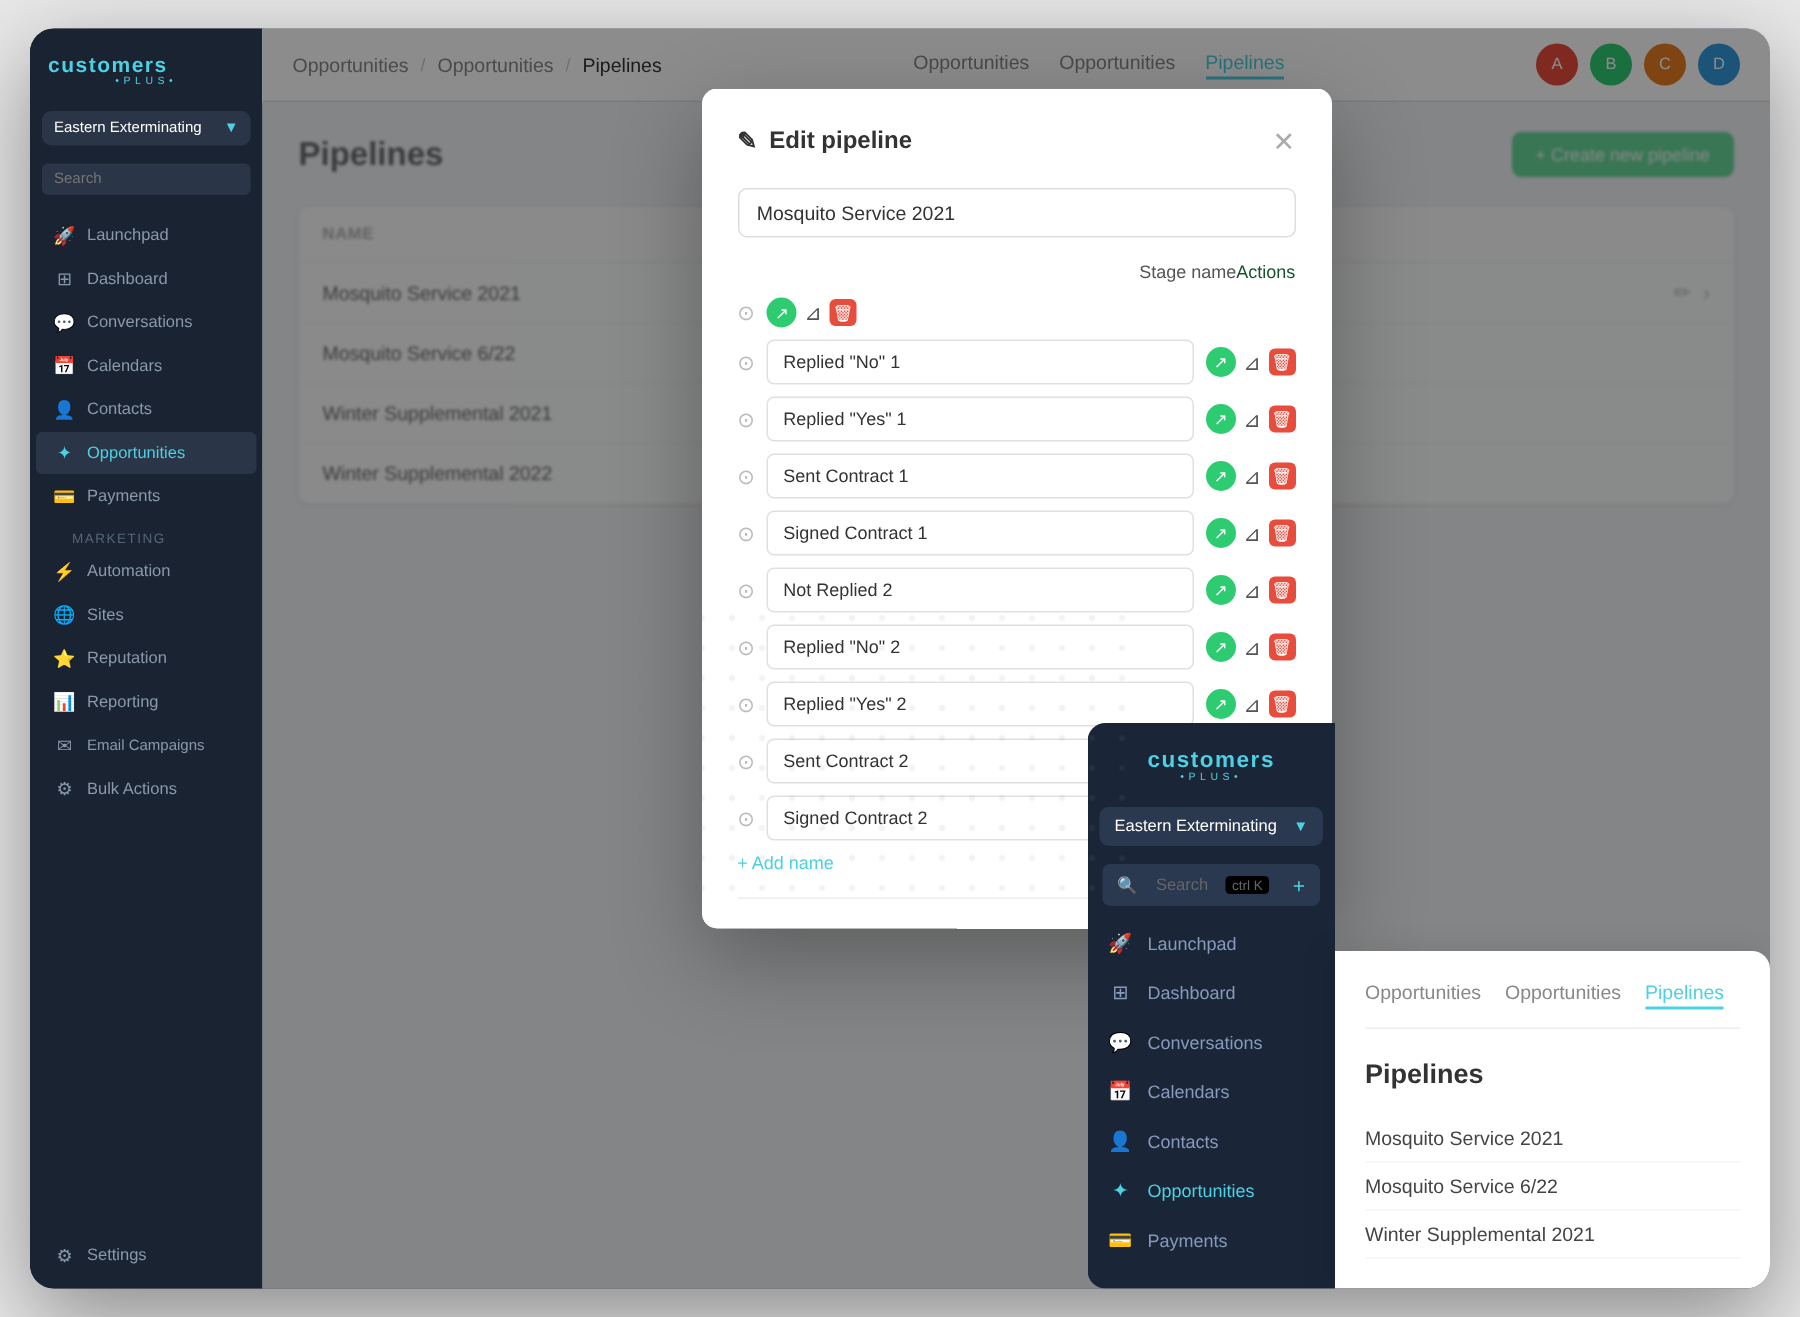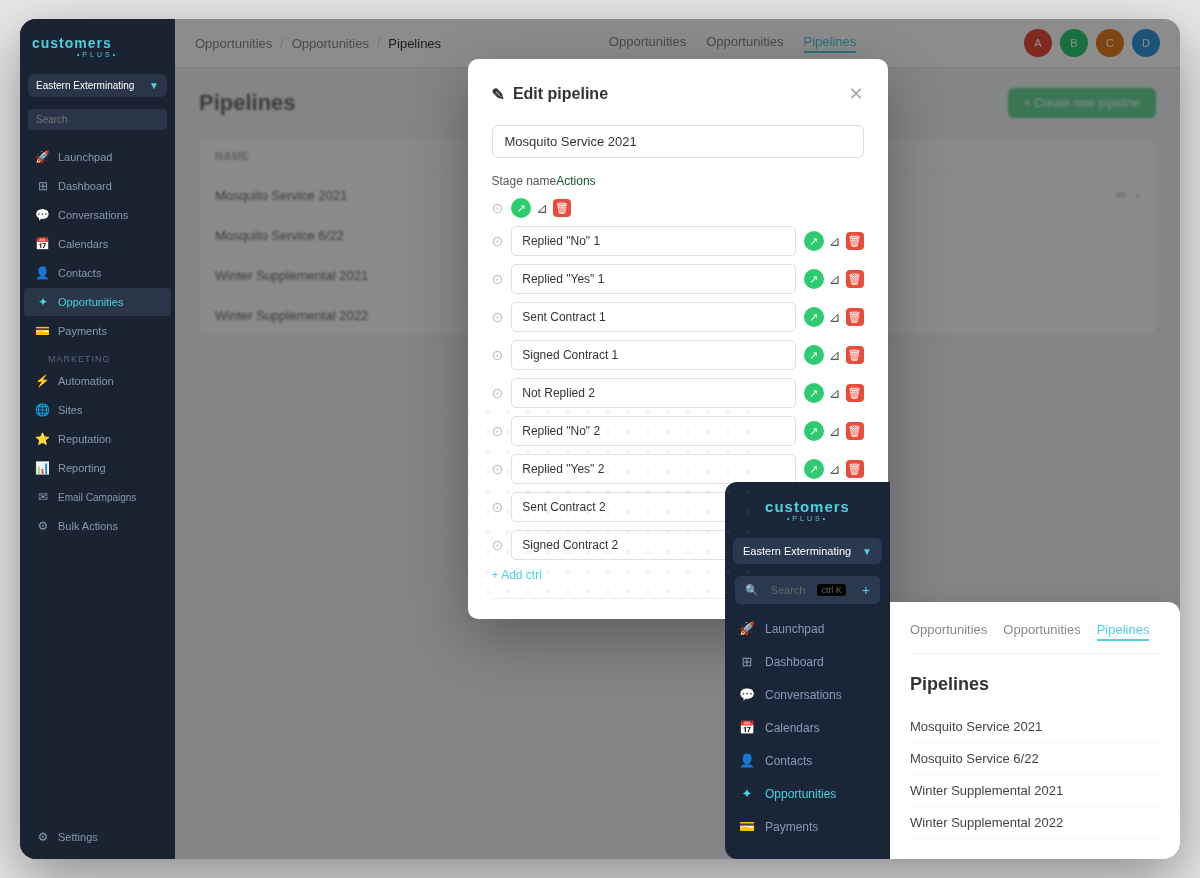--- a/index.html
+++ b/index.html
@@ -338,21 +338,21 @@
       border-radius: 6px;
       padding: 8px 12px;
       font-size: 13px;
       color: #333;
       margin-bottom: 16px;
       outline: none;
     }
 
     .stage-header-row {
       display: flex;
-      justify-content: flex-start;
+      justify-content: flex-end;
       align-items: center;
       margin-bottom: 10px;
     }
 
     .stage-header-label {
       font-size: 12px;
       color: #555;
       font-weight: 500;
     }
 
@@ -841,21 +841,21 @@
         <div class="stage-row">
           <span class="stage-drag">⊙</span>
           <input class="stage-input" type="text" value="Signed Contract 2" style="">
           <div class="stage-action-icons">
             <button class="stage-btn-green">↗</button>
             <span class="stage-btn-filter">⊿</span>
             <button class="stage-btn-red">🗑</button>
           </div>
         </div>
 
-        <button class="add-stage-btn">+ Add ctrl</button>
+        <button class="add-stage-btn">+ Add name</button>
 
         <div class="chart-visibility-row">
           
           
         </div>
       </div>
     </div>
 
     <div class="popup-overlay">
 
@@ -924,17 +924,16 @@
           <span class="popup-tab">Opportunities</span>
           <span class="popup-tab active">Pipelines</span>
         </div>
 
         <div class="popup-page-title">Pipelines</div>
 
 
         <div class="popup-table-row">Mosquito Service 2021</div>
         <div class="popup-table-row">Mosquito Service 6/22</div>
         <div class="popup-table-row">Winter Supplemental 2021</div>
-        <div class="popup-table-row">Winter Supplemental 2022</div>
       </div>
     </div>
   </div>
 </div>
 
 </body></html>

